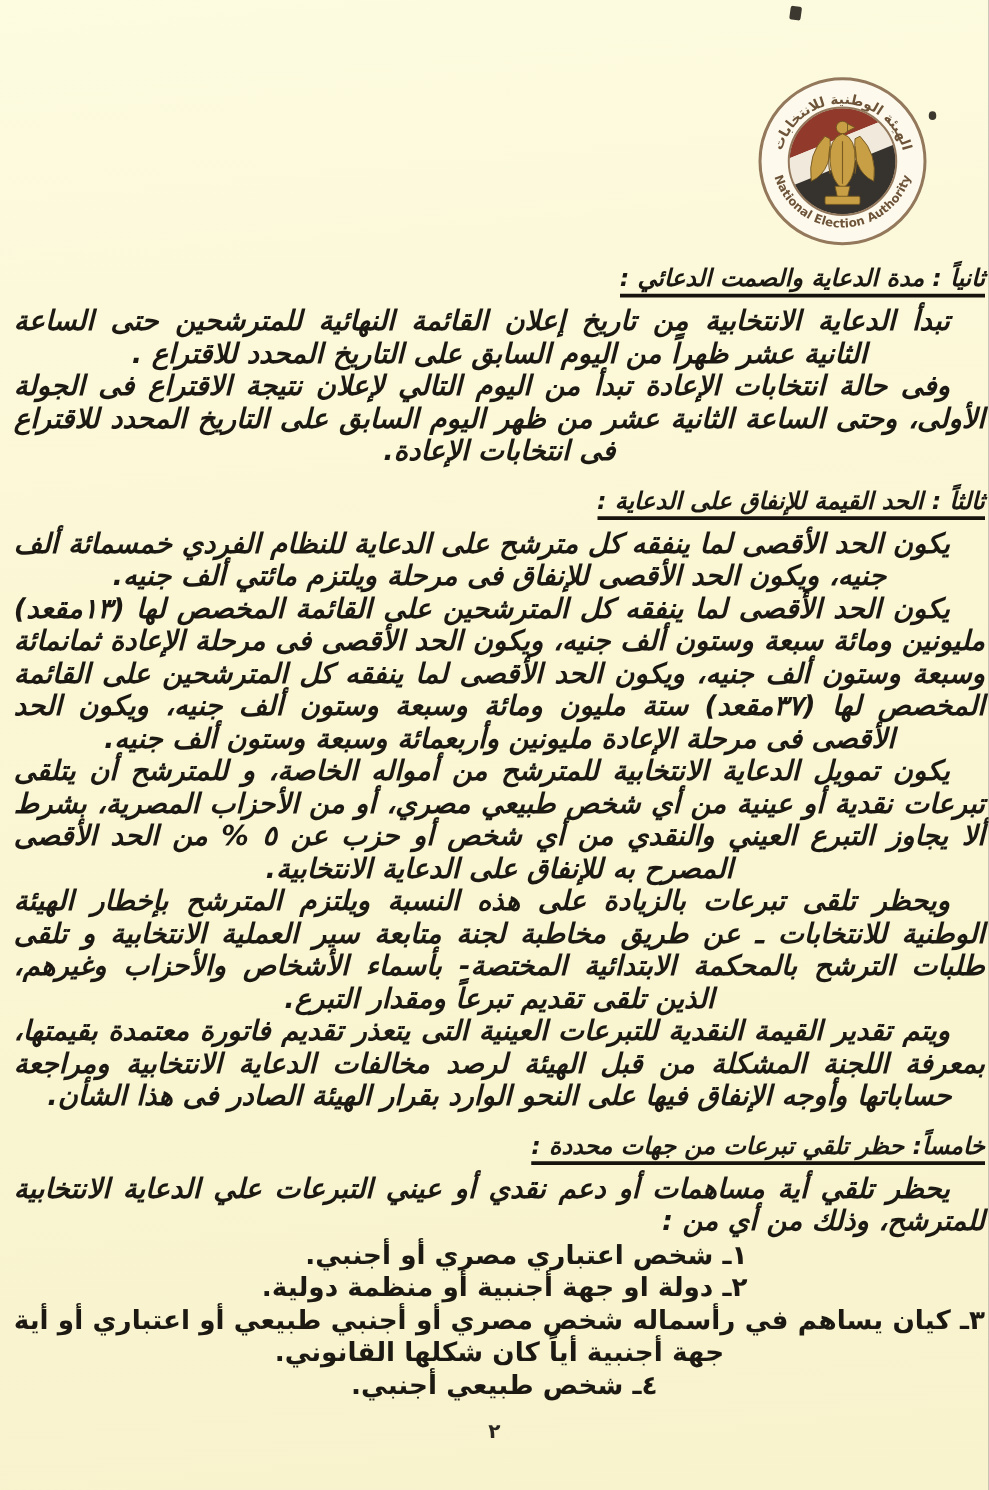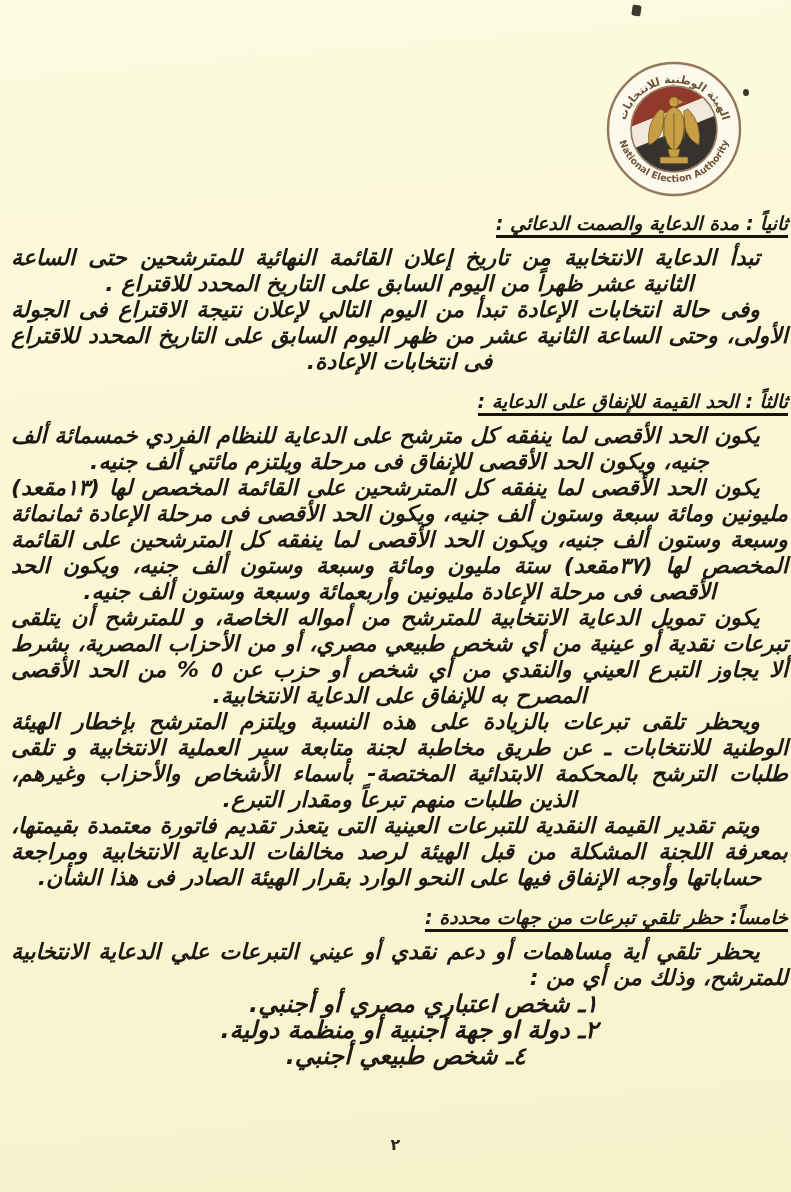--- a/index.html
+++ b/index.html
@@ -31,21 +31,21 @@
   .para{
     margin:0;
     font-size:22px;font-weight:bold;font-style:italic;
     line-height:26px;
     text-align:justify;text-align-last:center;
     text-indent:28px;
   }
   
   section:nth-child(4) .para{text-align-last:right;}
   .list-item{
-    font-size:24px;font-weight:bold;font-style:italic;
+    font-size:21px;font-weight:bold;
     line-height:26px;
     text-align:right;
   }
   .li-1,.li-2{margin-right:190px;}
   .li-3{text-align:justify;text-align-last:center;}
   .li-4{margin-right:262px;}
   .page-number{
     position:absolute;left:0;right:0;bottom:38px;
     text-align:center;
     font-size:16px;font-weight:bold;color:#2a2620;
@@ -102,26 +102,27 @@
         <p class="para">تبدأ الدعاية الانتخابية من تاريخ إعلان القائمة النهائية للمترشحين حتى الساعة الثانية عشر ظهراً من اليوم السابق على التاريخ المحدد للاقتراع .</p>
         <p class="para">وفى حالة انتخابات الإعادة تبدأ من اليوم التالي لإعلان نتيجة الاقتراع فى الجولة الأولى، وحتى الساعة الثانية عشر من ظهر اليوم السابق على التاريخ المحدد للاقتراع فى انتخابات الإعادة.</p>
       </section>
       <section>
         <h2 class="heading"><span class="hd">ثالثاً : الحد القيمة للإنفاق على الدعاية :</span></h2>
         <p class="para">يكون الحد الأقصى لما ينفقه كل مترشح على الدعاية للنظام الفردي خمسمائة ألف جنيه، ويكون الحد الأقصى للإنفاق فى مرحلة ويلتزم مائتي ألف جنيه.</p>
         <p class="para">يكون الحد الأقصى لما ينفقه كل المترشحين على القائمة المخصص لها (١٣مقعد) مليونين ومائة سبعة وستون ألف جنيه، ويكون الحد الأقصى فى مرحلة الإعادة ثمانمائة وسبعة وستون ألف جنيه، ويكون الحد الأقصى لما ينفقه كل المترشحين على القائمة المخصص لها (٣٧مقعد) ستة مليون ومائة وسبعة وستون ألف جنيه، ويكون الحد الأقصى فى مرحلة الإعادة مليونين وأربعمائة وسبعة وستون ألف جنيه.</p>
       </section>
       <section>
         <p class="para">يكون تمويل الدعاية الانتخابية للمترشح من أمواله الخاصة، و للمترشح أن يتلقى تبرعات نقدية أو عينية من أي شخص طبيعي مصري، أو من الأحزاب المصرية، بشرط ألا يجاوز التبرع العيني والنقدي من أي شخص أو حزب عن ٥ % من الحد الأقصى المصرح به للإنفاق على الدعاية الانتخابية.</p>
-        <p class="para">ويحظر تلقى تبرعات بالزيادة على هذه النسبة ويلتزم المترشح بإخطار الهيئة الوطنية للانتخابات ـ عن طريق مخاطبة لجنة متابعة سير العملية الانتخابية و تلقى طلبات الترشح بالمحكمة الابتدائية المختصة- بأسماء الأشخاص والأحزاب وغيرهم، الذين طلبات منهم تبرعاً ومقدار التبرع.</p>
+        <p class="para">ويحظر تلقى تبرعات بالزيادة على هذه النسبة ويلتزم المترشح بإخطار الهيئة الوطنية للانتخابات ـ عن طريق مخاطبة لجنة متابعة سير العملية الانتخابية و تلقى طلبات الترشح بالمحكمة الابتدائية المختصة- بأسماء الأشخاص والأحزاب وغيرهم، الذين تلقى تقديم تبرعاً ومقدار التبرع.</p>
         <p class="para">ويتم تقدير القيمة النقدية للتبرعات العينية التى يتعذر تقديم فاتورة معتمدة بقيمتها، بمعرفة اللجنة المشكلة من قبل الهيئة لرصد مخالفات الدعاية الانتخابية ومراجعة حساباتها وأوجه الإنفاق فيها على النحو الوارد بقرار الهيئة الصادر فى هذا الشأن.</p>
       </section>
       <section>
         <h2 class="heading"><span class="hd">خامساً: حظر تلقي تبرعات من جهات محددة :</span></h2>
         <p class="para">يحظر تلقي أية مساهمات أو دعم نقدي أو عيني التبرعات علي الدعاية الانتخابية للمترشح، وذلك من أي من :</p>
         <div class="list-item li-1">١ـ شخص اعتباري مصري أو أجنبي.</div>
         <div class="list-item li-2">٢ـ دولة او جهة أجنبية أو منظمة دولية.</div>
+        <div class="list-item li-3">٣ـ كيان يساهم في رأسماله شخص مصري أو أجنبي طبيعي أو اعتباري أو أية جهة أجنبية أياً كان شكلها القانوني.</div>
         <div class="list-item li-4">٤ـ شخص طبيعي أجنبي.</div>
       </section>
     </main>
 
   <div class="page-number">٢</div>
 </div>
 
 </body></html>

